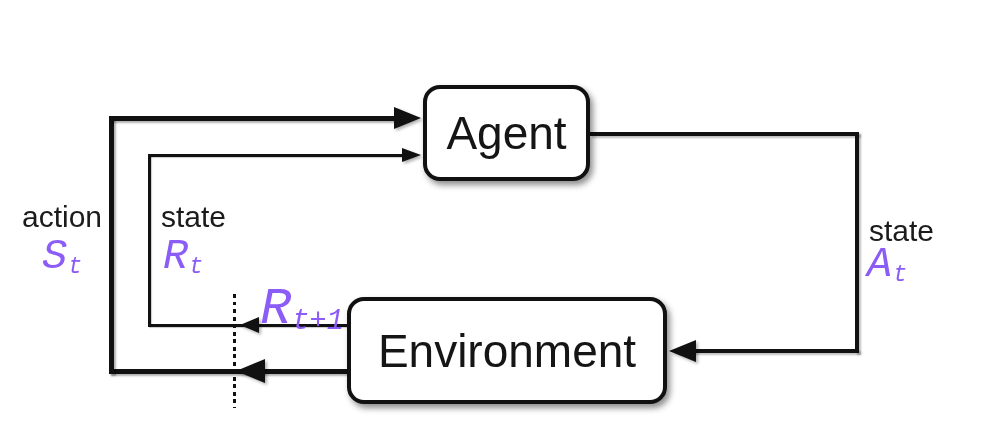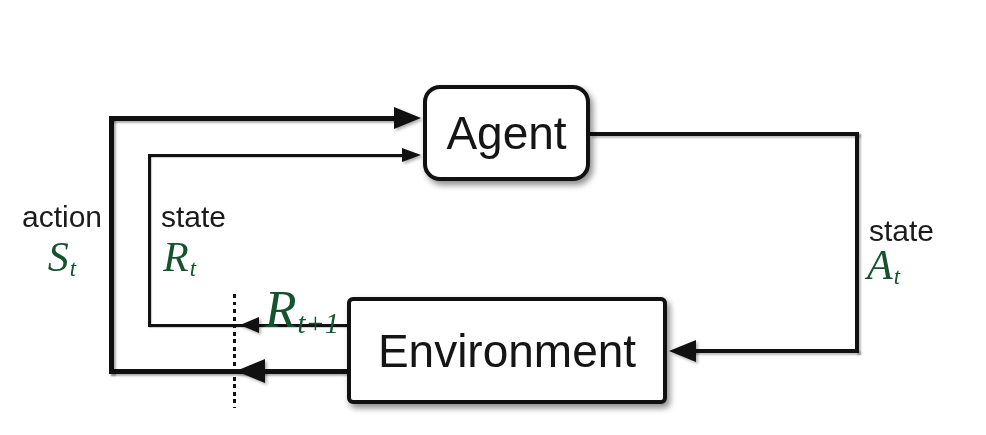--- a/index.html
+++ b/index.html
@@ -26,21 +26,21 @@
     display: flex;
     align-items: center;
     justify-content: center;
   }
   .node-label {
     font: 46px/1 "Liberation Sans", sans-serif;
     color: #151515;
     white-space: nowrap;
   }
   #agent-box        { left: 423px; top: 85px;  width: 167px; height: 96px; }
-  #environment-box  { left: 347px; top: 297px; width: 320px; height: 107px; border-radius: 6px; }
+  #environment-box  { left: 347px; top: 297px; width: 320px; height: 107px; }
   
   .line { position: absolute; background: var(--ink); }
   .line.thick { box-shadow: 2px 2px 2px rgba(0,0,0,0.30); }
   .line.mid   { box-shadow: 2px 2px 2px rgba(0,0,0,0.25); }
   .line.thin  { box-shadow: 1px 1px 1px rgba(0,0,0,0.20); }
   
   .arr { position: absolute; width: 0; height: 0; filter: drop-shadow(2px 2px 1.5px rgba(0,0,0,0.3)); }
   .arr-r-thick { border-top: 11px solid transparent; border-bottom: 11px solid transparent; border-left: 27px solid var(--ink); }
   .arr-r-thin  { border-top: 7px solid transparent;  border-bottom: 7px solid transparent;  border-left: 19px solid var(--ink); }
   .arr-l-thick { border-top: 12px solid transparent; border-bottom: 12px solid transparent; border-right: 29px solid var(--ink); }
@@ -55,25 +55,25 @@
   }
   
   .word {
     position: absolute;
     font: 30px/1.05 "Liberation Sans", sans-serif;
     color: #1b1b1b;
     white-space: nowrap;
   }
   .sym {
     position: absolute;
-    font-family: Liberation Serif, serif;
+    font-family: Liberation Mono, monospace;
     font-style: italic;
     font-size: 42px;
     line-height: 1;
-    color: #14532d;
+    color: #8b5cf6;
     white-space: nowrap;
   }
   .sym.small { font-size: 52px; }
   .sub {
     font-size: 0.55em;
     font-style: italic;
     position: relative;
     top: 0.2em;
     margin-left: 1px;
   }

